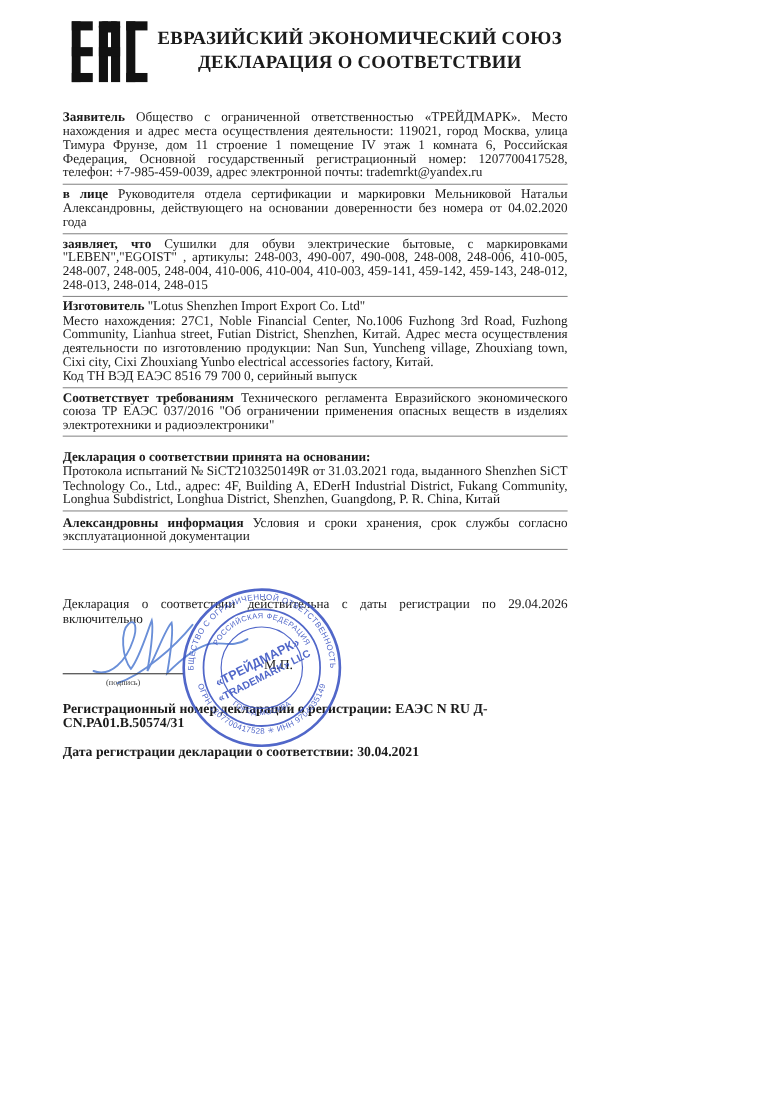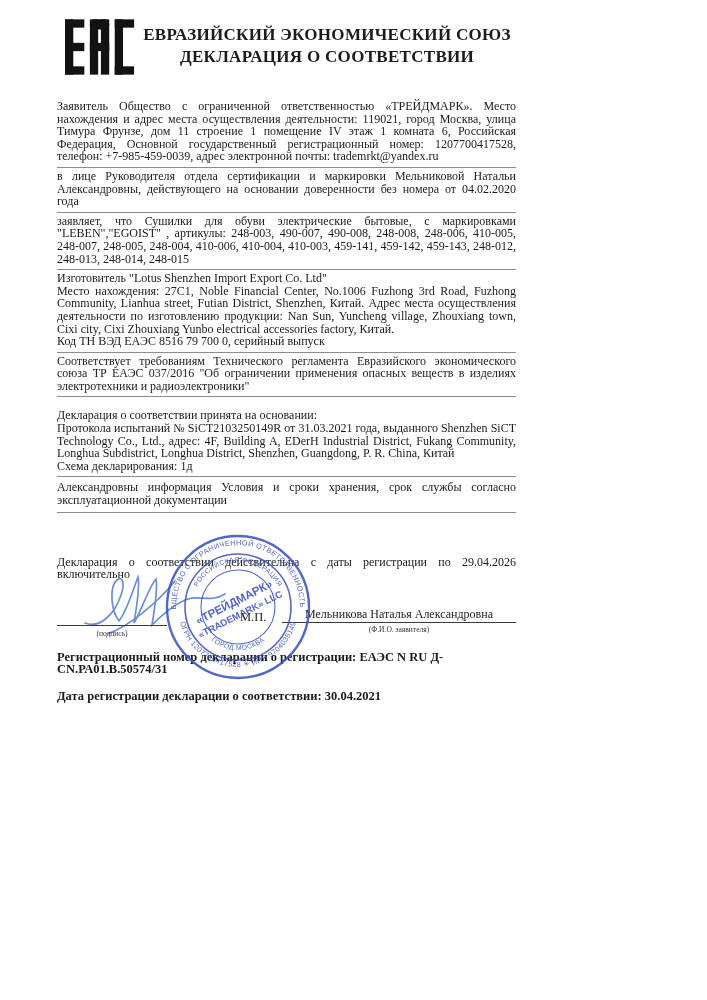--- a/index.html
+++ b/index.html
@@ -13,21 +13,21 @@
   }
   
   .header{display:flex;align-items:flex-start;margin:16px 52px 0 65px;}
   .eac-logo{width:70px;height:58px;flex:0 0 auto;margin-top:2px;}
   .eac-logo rect{fill:#121212;}
   .title{flex:1;text-align:center;padding-top:8px;
     font-weight:bold;font-size:17px;line-height:22px;letter-spacing:.3px;}
   
   .content{margin:22px 55px 0 57px;font-size:12px;line-height:12.6px;text-align:justify;}
   .sec{border-bottom:1.5px solid #8c8c8c;padding:2px 0 4px;}
-  .sec b{font-weight:normal;}
+  .sec b{font-weight:bold;}
   .sec .line{display:block;}
   .sec-basis{padding-top:12px;}
   .sec-additional{padding-top:4px;padding-bottom:5px;}
   .validity{padding:3px 0 0;font-weight:normal;margin-top:40px;}
   
   .sig-row{position:relative;height:60px;margin-top:2px;font-size:12px;}
   .sig-line-left{position:absolute;left:0;top:42px;width:110px;border-top:1.2px solid #3a3a3a;}
   .sig-caption-left{position:absolute;left:0;top:45px;width:110px;text-align:center;font-size:7.5px;color:#333;font-family:Liberation Serif, serif;}
   .mp{position:absolute;left:183px;top:28px;font-size:12.5px;}
   .sig-right{position:absolute;left:225px;right:0;top:0;}
@@ -96,45 +96,39 @@
     </div>
 
     <div class="sec">
       <b>Соответствует требованиям</b>
       <span>Технического регламента Евразийского экономического союза ТР ЕАЭС 037/2016 "Об ограничении применения опасных веществ в изделиях электротехники и радиоэлектроники"</span>
     </div>
 
     <div class="sec sec-basis">
       <b class="line">Декларация о соответствии принята на основании:</b>
       <span>Протокола испытаний № SiCT2103250149R от 31.03.2021 года, выданного Shenzhen SiCT Technology Co., Ltd., адрес: 4F, Building A, EDerH Industrial District, Fukang Community, Longhua Subdistrict, Longhua District, Shenzhen, Guangdong, P. R. China, Китай</span>
-      <span class="line">Схема декларирования: 1д</span>
     </div>
 
     <div class="sec sec-additional">
       <b>Александровны информация</b>
       <span>Условия и сроки хранения, срок службы согласно эксплуатационной документации</span>
     </div>
 
     <div class="validity">Декларация о соответствии действительна с даты регистрации по 29.04.2026 включительно</div>
 
     <div class="sig-row">
       <svg class="signature-svg" viewBox="0 0 165 66" aria-hidden="true">
         <g fill="none" stroke="#6a8fd8" stroke-width="1.7" stroke-linecap="round">
           <path d="M6 52 C 22 58, 36 42, 42 24 C 46 13, 44 4, 38 9 C 30 16, 32 40, 40 50 C 48 40, 55 16, 59 6 C 61 15, 57 40, 55 52 C 63 38, 71 14, 77 8 C 79 18, 75 42, 73 54 C 85 42, 97 32, 109 28 C 121 24, 132 32, 146 23"></path>
           <path d="M96 10 C 80 30, 50 56, 28 63"></path>
         </g>
       </svg>
       <div class="sig-line-left"></div>
       <div class="sig-caption-left">(подпись)</div>
       <div class="mp">М.П.</div>
-      <div class="sig-right">
-        <div class="sig-name">Мельникова Наталья Александровна</div>
-        <div class="sig-line-right"></div>
-        <div class="sig-caption-right">(Ф.И.О. заявителя)</div>
-      </div>
     </div>
 
     <div class="footer">
       <div class="frow">
         <span>Регистрационный номер декларации о регистрации:</span>
         <span>ЕАЭС N RU Д-CN.РА01.В.50574/31</span>
       </div>
       <div class="frow">
         <span>Дата регистрации декларации о соответствии:</span>
         <span>30.04.2021</span>

